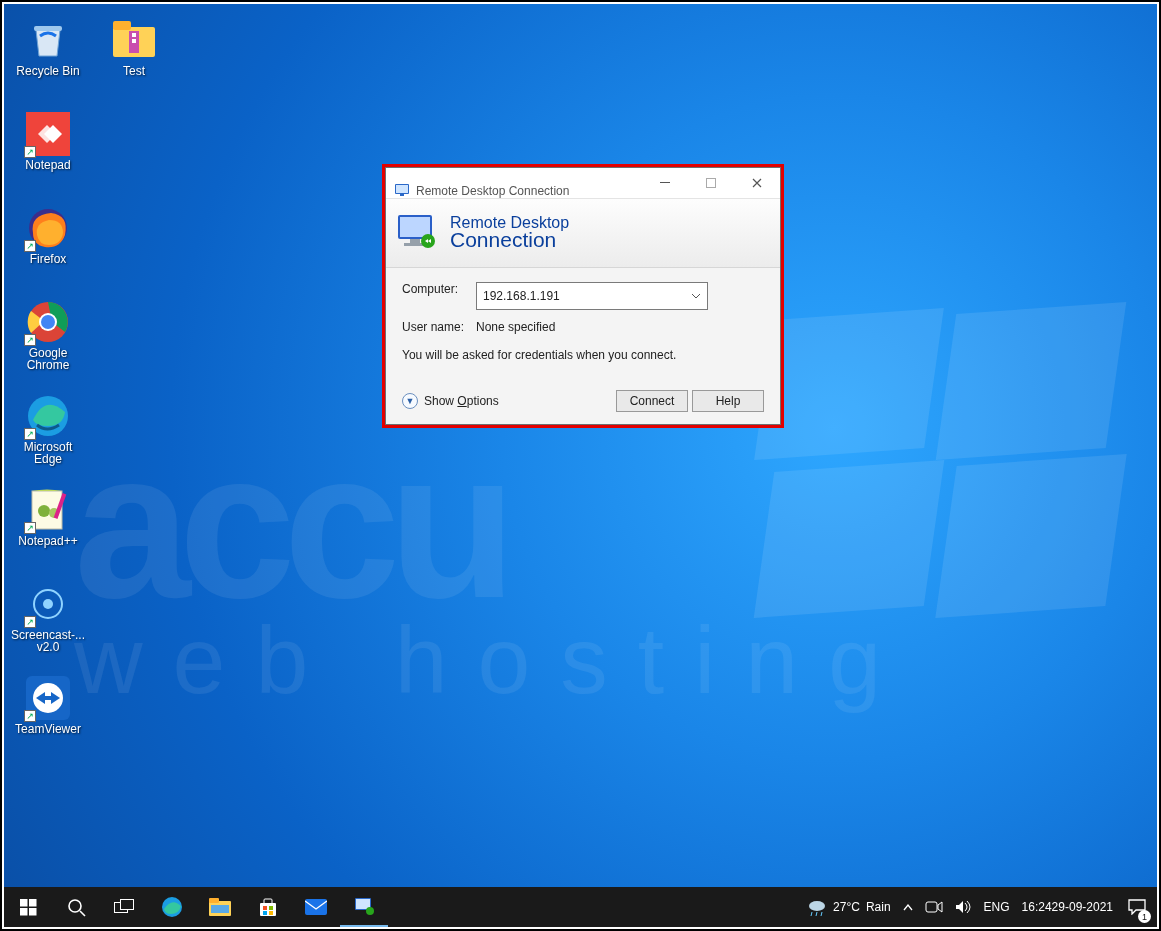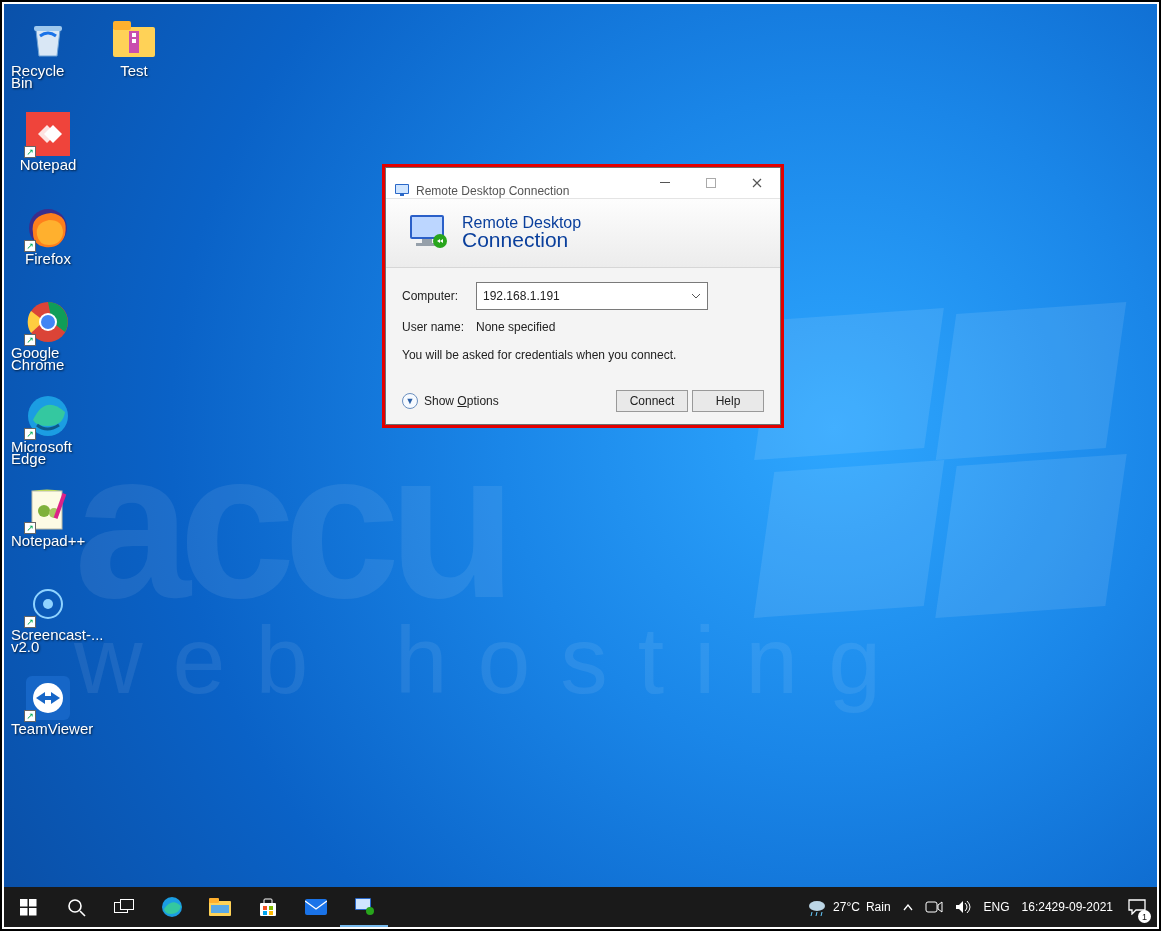--- a/index.html
+++ b/index.html
@@ -12,38 +12,38 @@
   .winlogo .tr { left: 182px; top: -6px; width: 170px; height: 146px; }
   .winlogo .bl { left: 0; top: 152px; width: 170px; height: 146px; }
   .winlogo .br { left: 182px; top: 146px; width: 170px; height: 152px; }
   .watermark { position: absolute; left: 70px; top: 400px; right: 30px; bottom: 40px; pointer-events: none; color: rgba(255,255,255,.08); font-family: Arial, sans-serif; }
   .watermark .row1 { font-size: 210px; font-weight: 700; letter-spacing: -12px; }
   .watermark .row2 { font-size: 95px; letter-spacing: 30px; margin-top: -40px; }
 
   .icons { position: absolute; left: 6px; top: 14px; }
   .dicon { width: 76px; height: 72px; display: flex; flex-direction: column; align-items: center; justify-content: flex-start; margin-bottom: 22px; cursor: pointer; }
   .dicon .img { width: 44px; height: 44px; position: relative; display: flex; align-items: center; justify-content: center; }
-  .dicon .lbl { color: #fff; font-size: 15px; text-align: left; text-shadow: 1px 1px 2px rgba(0,0,0,.7); margin-top: 3px; line-height: 12px; max-width: 74px; }
+  .dicon .lbl { color: #fff; font-size: 12px; text-align: center; text-shadow: 1px 1px 2px rgba(0,0,0,.7); margin-top: 3px; line-height: 12px; max-width: 74px; }
   .dicon .shortcut { position: absolute; left: -2px; bottom: -2px; width: 12px; height: 12px; background: #fff; border: 1px solid #666; display: flex; align-items: center; justify-content: center; font-size: 9px; color: #0a5; }
 
   .icons2 { position: absolute; left: 92px; top: 14px; }
 
   
   .rdc-wrap { position: absolute; left: 378px; top: 160px; width: 402px; border: 3px solid #e30000; }
   .rdc { background: #fff; border: 1px solid #6f6f6f; width: 100%; font-size: 12px; color: #222; }
   .rdc .titlebar { height: 30px; display: flex; align-items: flex-end; background: #fff; }
   .rdc .titlebar .appicon { width: 16px; height: 16px; margin: 0 6px 0 8px; }
   .rdc .titlebar .title { color: #555; font-size: 12px; flex: 1; }
   .rdc .titlebar .wbtn { width: 46px; height: 30px; display: flex; align-items: center; justify-content: center; color: #666; }
-  .rdc .banner { height: 70px; background: linear-gradient(#fdfdfd, #ececec); border-top: 1px solid #e4e4e4; border-bottom: 1px solid #d6d6d6; display: flex; align-items: center; padding-left: 18px; gap: 10px; }
+  .rdc .banner { height: 70px; background: linear-gradient(#fdfdfd, #ececec); border-top: 1px solid #e4e4e4; border-bottom: 1px solid #d6d6d6; display: flex; align-items: center; padding-left: 6px; gap: 10px; }
   .rdc .banner .txt { color: #0a3f9c; font-family: "Segoe UI", sans-serif; }
   .rdc .banner .txt .l1 { font-size: 16px; }
   .rdc .banner .txt .l2 { font-size: 21px; font-weight: 400; margin-top: -4px; }
   .rdc .body { padding: 14px 16px 8px 16px; background: #f4f4f4; }
-  .rdc .row { display: flex; align-items: center; margin-bottom: 10px; }
+  .rdc .row { display: flex; align-items: flex-start; margin-bottom: 10px; }
   .rdc .row .lab { width: 74px; }
   .rdc .combo { flex: 0 0 232px; height: 22px; border: 1px solid #7a7a7a; background: #fff; display: flex; align-items: center; padding: 13px 6px; justify-content: space-between; }
   .rdc .info { margin: 14px 0 14px 0; }
   .rdc .footer { display: flex; align-items: center; padding: 6px 16px 12px 16px; background: #f4f4f4; }
   .rdc .showopts { display: flex; align-items: center; gap: 6px; color: #222; cursor: pointer; }
   .rdc .showopts .chev { width: 16px; height: 16px; border: 1px solid #6b8fbf; border-radius: 50%; display: flex; align-items: center; justify-content: center; color: #2a5fa6; font-size: 9px; background: #f6faff; }
   .rdc .btns { margin-left: auto; display: flex; gap: 4px; }
   .rdc .btn { width: 72px; height: 22px; background: #e9e9e9; border: 1px solid #999; font-size: 12px; display: flex; align-items: center; justify-content: center; cursor: pointer; }
 
   

